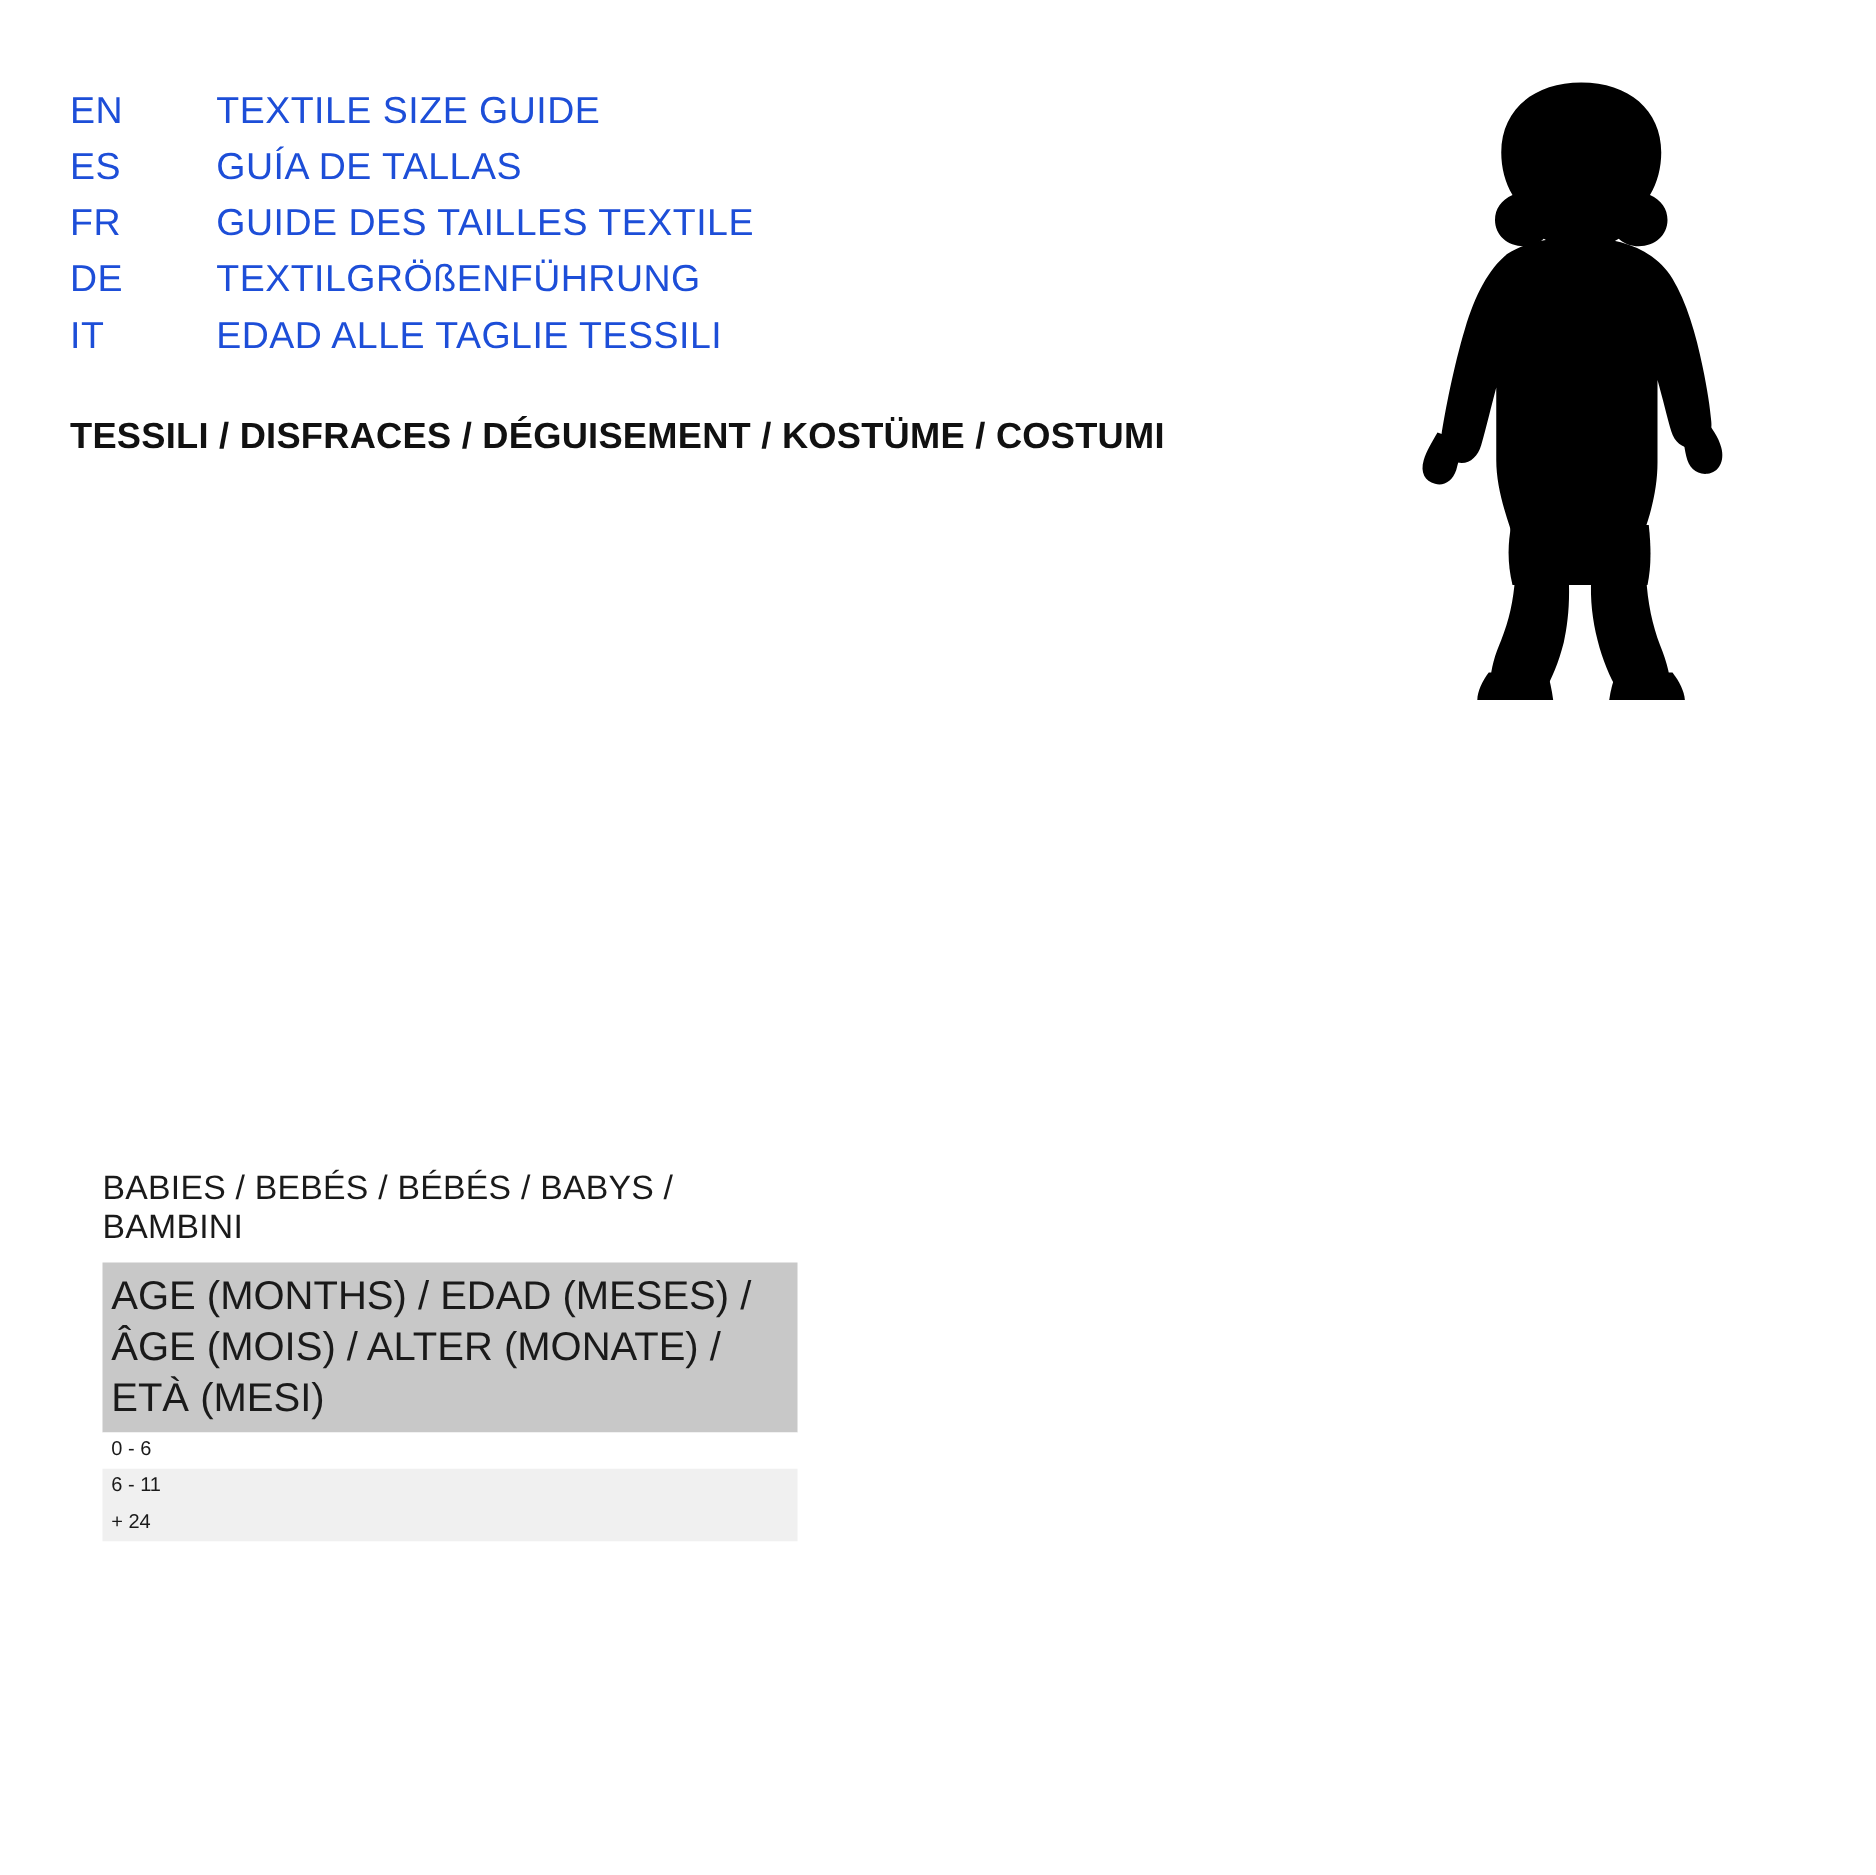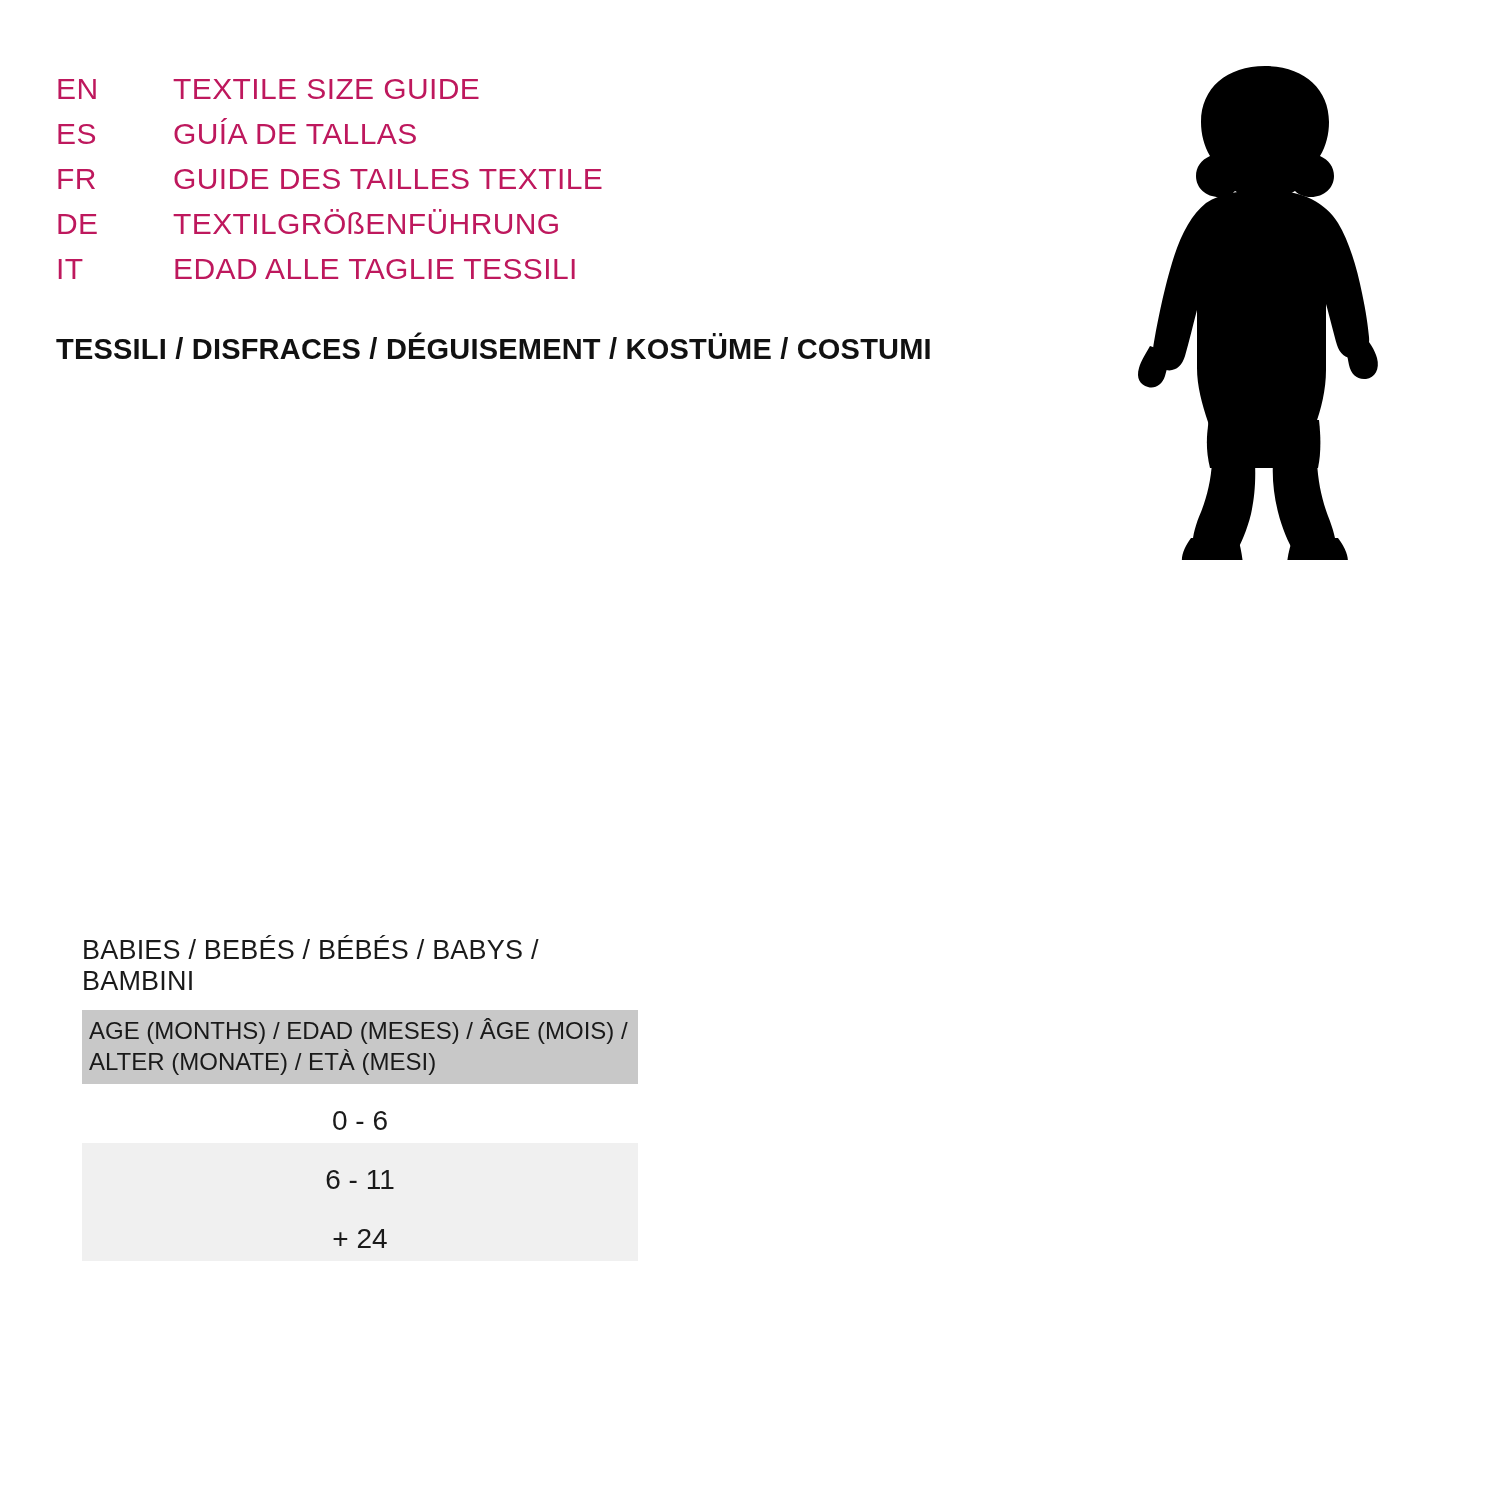--- a/index.html
+++ b/index.html
@@ -22,21 +22,21 @@
     left: 56px;
     top: 72px;
     width: 1000px;
   }
   .lang-row {
     display: flex;
     align-items: baseline;
     height: 45px;
     font-size: 30px;
     letter-spacing: 0.4px;
-    color: #be185d;
+    color: #1d4ed8;
   }
   .lang-code {
     width: 80px;
     flex: 0 0 80px;
   }
   .lang-text {
     flex: 1 1 auto;
     margin-left: 37px;
   }
 
@@ -81,28 +81,28 @@
   table.size-table {
     border-collapse: collapse;
     width: 556px;
     table-layout: fixed;
   }
   table.size-table th {
     background: #c8c8c8;
     color: #1a1a1a;
     font-weight: normal;
     text-align: left;
-    font-size: 24px;
+    font-size: 32px;
     line-height: 1.28;
     padding: 6px 7px 7px 7px;
   }
   table.size-table td {
-    font-size: 28px;
-    text-align: center;
-    padding: 21px 7px 6px 7px;
+    font-size: 16px;
+    text-align: left;
+    padding: 5px 7px 6px 7px;
     color: #1a1a1a;
   }
   table.size-table tr.odd td {
     background: #ffffff;
   }
   table.size-table tr.even td {
     background: #f0f0f0;
   }
 </style>
 </head>

